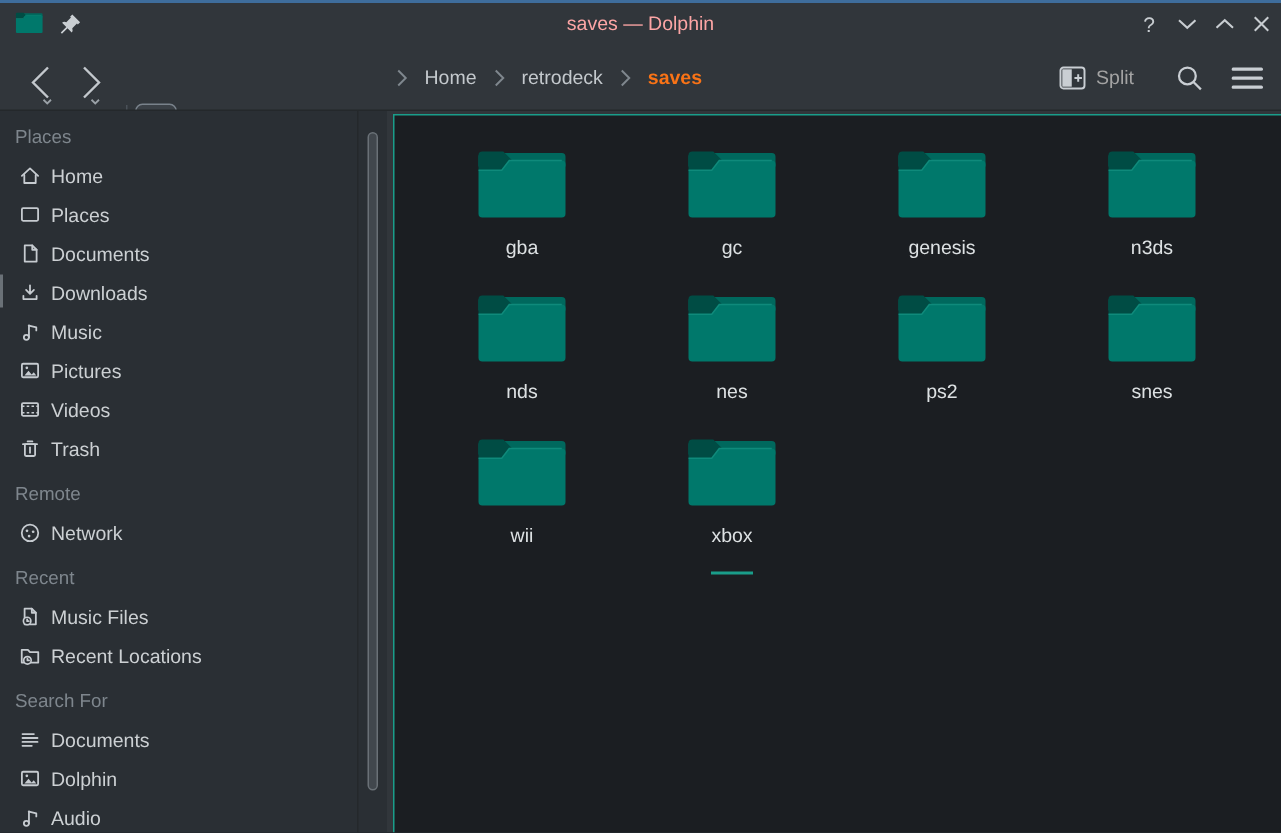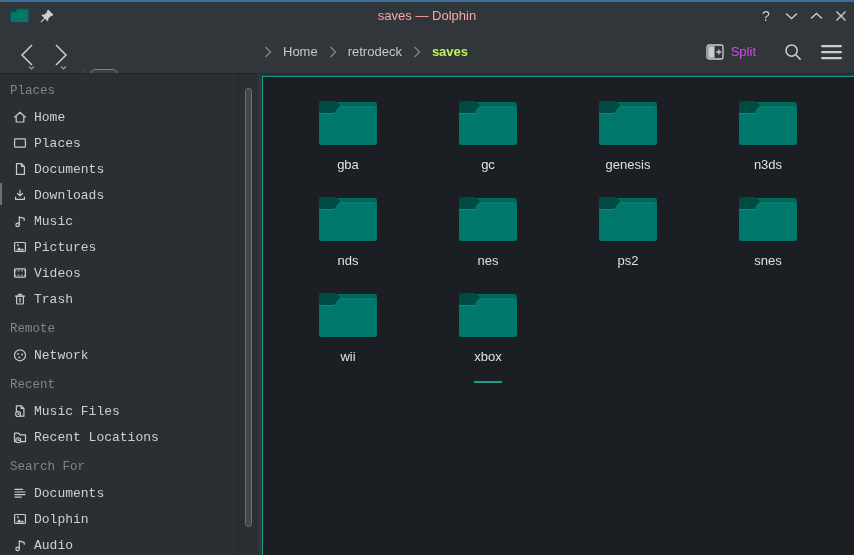--- a/index.html
+++ b/index.html
@@ -24,36 +24,36 @@
   .toolbar{position:absolute;left:0;top:30px;width:854px;height:43px;}
   .toolbar-sep-bottom{position:absolute;left:0;top:73px;width:854px;height:1px;background:#24282b;}
   .nav-btn{position:absolute;top:10px;width:30px;height:30px;cursor:pointer;}
   .nav-btn svg{display:block;}
   .tb-sep{position:absolute;left:84px;top:40px;width:1px;height:26px;background:#4a5158;}
   .viewmode-btn{position:absolute;top:39px;width:28px;height:28px;border-radius:5px;
     display:flex;align-items:center;justify-content:center;cursor:pointer;}
   .viewmode-btn.selected{background:#3b4147;border:1px solid #79828b;box-sizing:border-box;}
   .breadcrumb{position:absolute;left:264px;top:0;height:43px;display:flex;align-items:center;gap:11px;}
   .crumb{color:#c4c9cd;font-size:13px;cursor:pointer;}
-  .crumb.current{color:#bef264;font-weight:bold;}
+  .crumb.current{color:#f97316;font-weight:bold;}
   .crumb-sep{display:flex;align-items:center;}
   .tb-right{position:absolute;right:0;top:0;height:43px;display:flex;align-items:center;}
-  .split-btn{display:flex;align-items:center;gap:7px;color:#d946ef;font-size:13px;
+  .split-btn{display:flex;align-items:center;gap:7px;color:#a3a3a3;font-size:13px;
     cursor:pointer;margin-right:22px;}
   .tb-icon-btn{width:30px;height:30px;display:flex;align-items:center;justify-content:center;
     cursor:pointer;}
   .tb-icon-btn.search{margin-right:8px;}
   .tb-icon-btn.menu{margin-right:8px;}
   
   .sidebar{position:absolute;left:0;top:74px;width:258px;height:481px;background:#2a2f34;overflow:hidden;}
   .side-vline{position:absolute;left:238px;top:0;width:1px;height:481px;background:#24282b;}
   .side-scrollbar{position:absolute;left:245px;top:14px;width:7px;height:439px;border-radius:4px;
     background:#41474d;border:1px solid #6a7177;box-sizing:border-box;cursor:pointer;}
   .side-content{position:absolute;left:0;top:4px;width:238px;}
-  .side-section{margin-top:4px;font-family:Liberation Mono, monospace;}
+  .side-section{margin-top:4px;}
   .side-section:first-child{margin-top:0;}
   .side-header{height:26px;line-height:26px;padding-left:10px;color:#7e868d;font-size:12.5px;}
   .side-item{height:26px;display:flex;align-items:center;cursor:pointer;}
   .side-icon{width:16px;height:16px;margin-left:12px;flex:none;}
   .side-icon svg{display:block;}
   .side-label{margin-left:6px;color:#ccd0d3;font-size:13px;white-space:nowrap;}
   .edge-strip{position:absolute;left:0;top:109px;width:2px;height:22px;background:#6a7177;}
   
   .view{position:absolute;left:262px;top:76px;width:660px;height:479px;background:#1b1e22;
     border:1px solid var(--accent-teal,#1a9d8a);border-bottom:none;box-sizing:border-box;}

